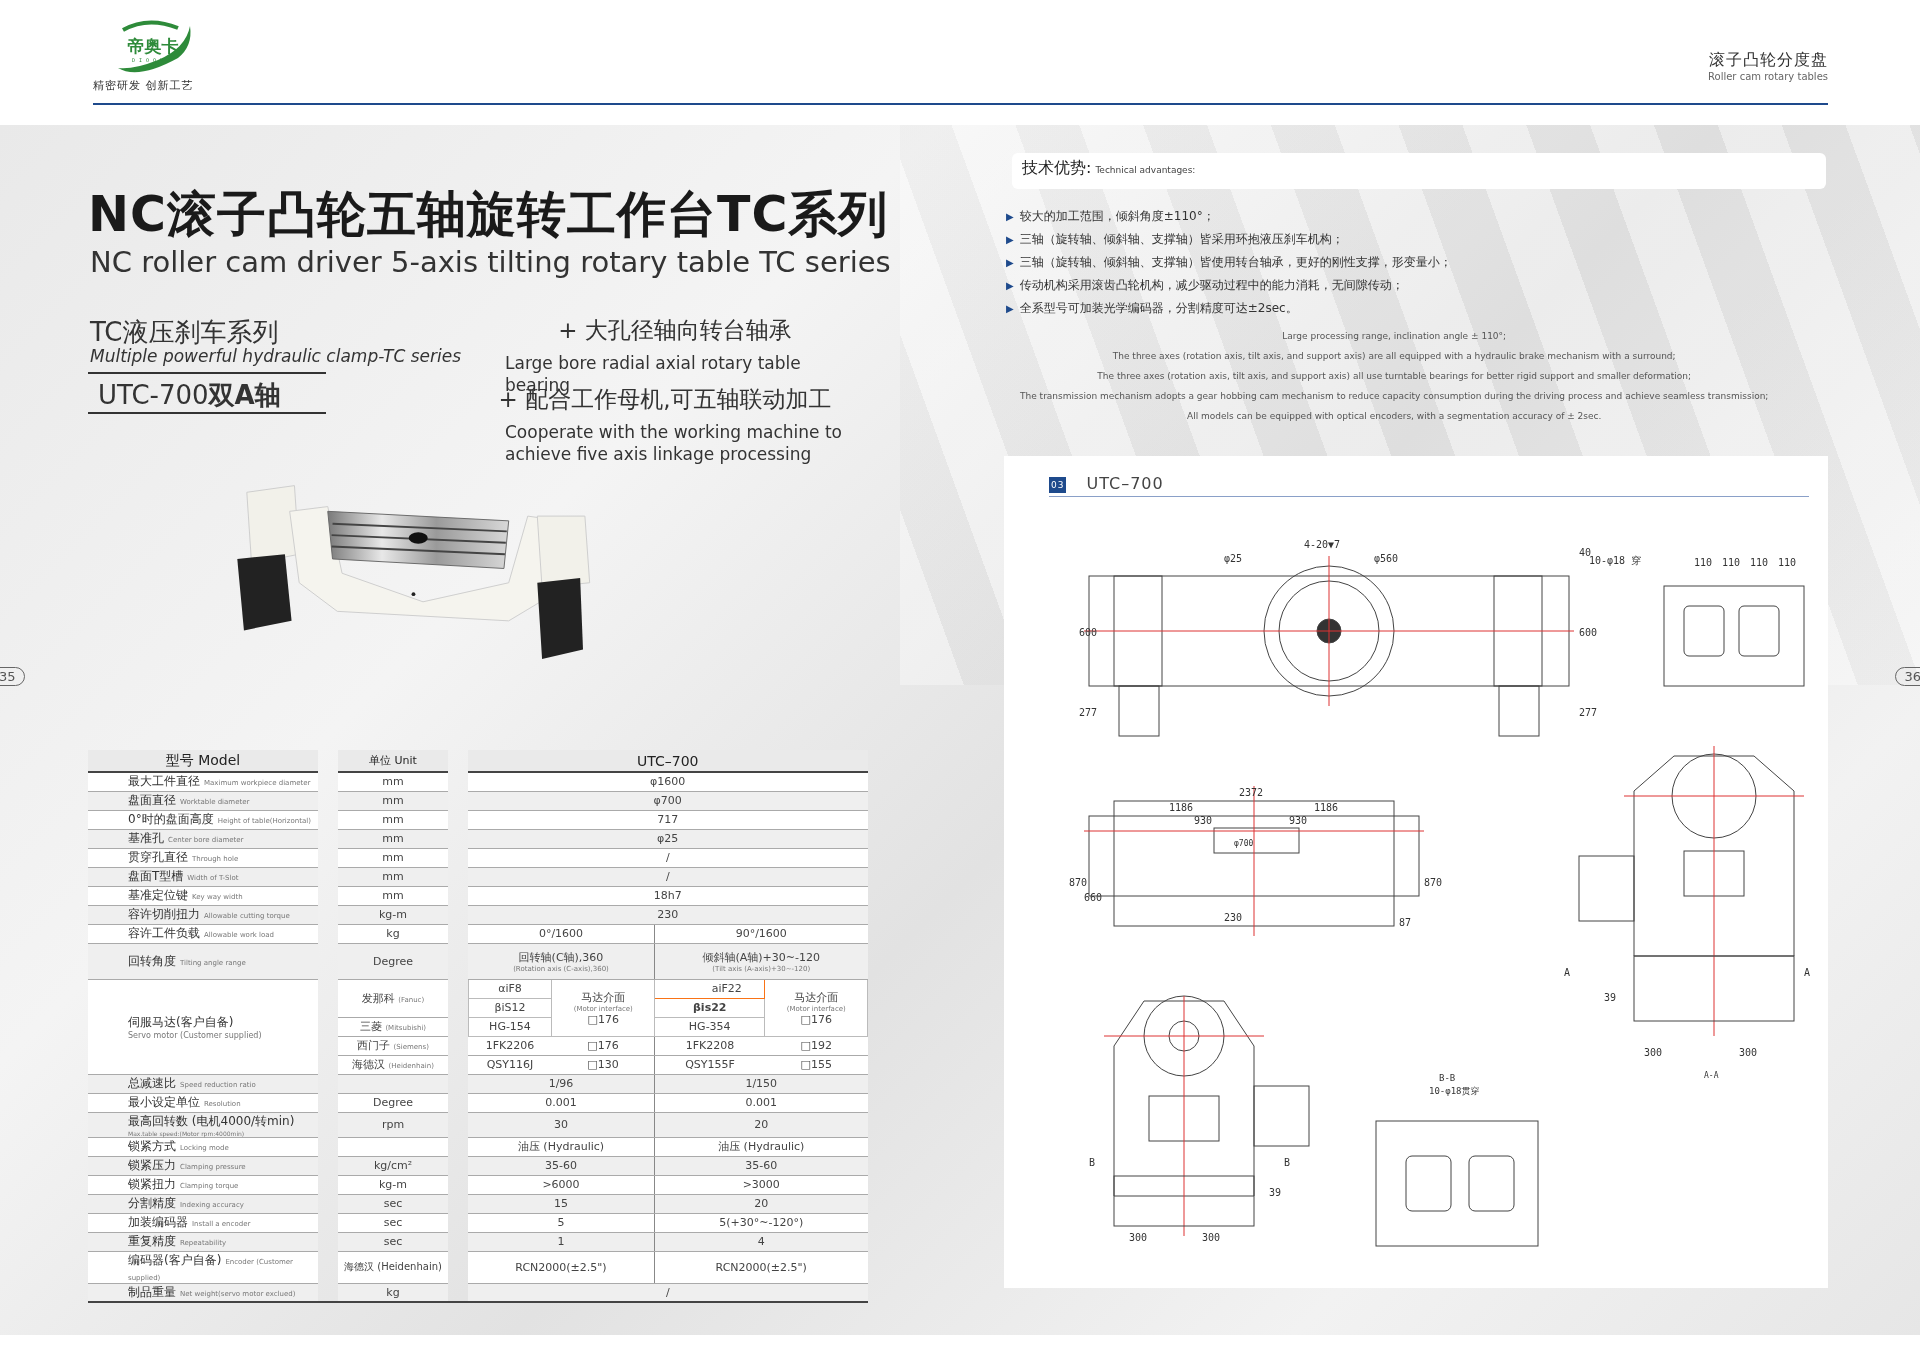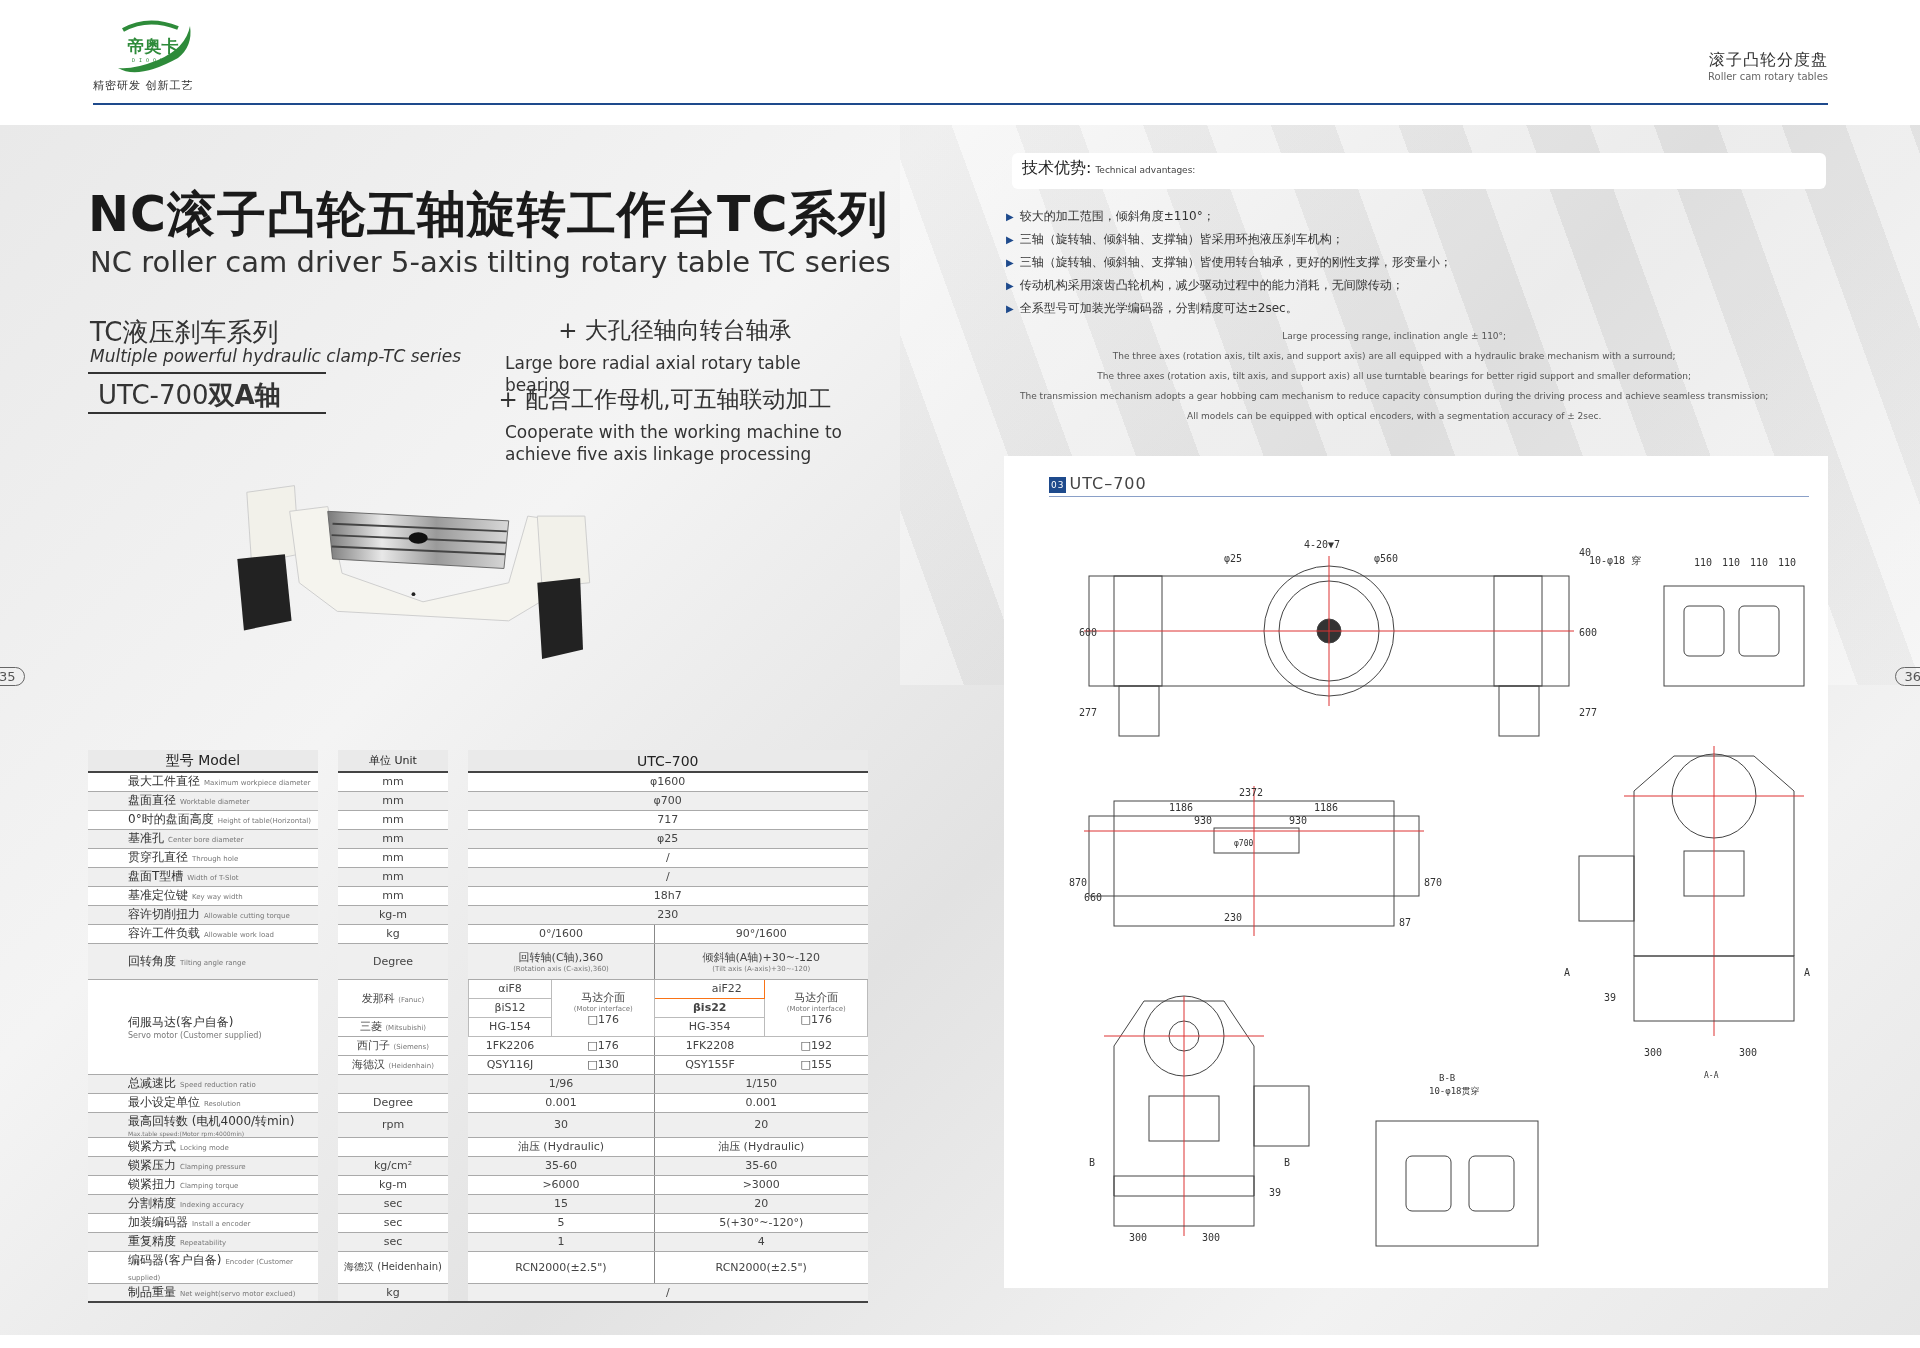--- a/index.html
+++ b/index.html
@@ -38,21 +38,21 @@
 .spec td.vsplit{border-right:1px solid #888;}
 .spec .mini{font-size:7px;color:#777;display:block;}
 .adv-box{position:absolute;left:1012px;top:153px;width:814px;height:36px;background:#fff;border-radius:6px;}
 .adv-title{position:absolute;left:1022px;top:158px;font-size:16px;color:#222;}
 .adv-title small{font-size:9px;color:#444;margin-left:4px;}
 .adv-list{position:absolute;left:1006px;top:205px;font-size:12px;color:#333;line-height:22px;}
 .adv-list .tri{color:#1e4a8c;font-size:10px;margin-right:6px;}
 .adv-en{position:absolute;left:1020px;top:326px;font-size:9px;color:#555;line-height:20px;text-align:center;}
 .drawing{position:absolute;left:1004px;top:456px;width:824px;height:832px;background:#fff;}
 .dw-title{position:absolute;left:45px;top:18px;font-size:16px;color:#444;letter-spacing:1px;}
-.dw-title .badge{display:inline-block;background:#1e4a8c;color:#fff;font-size:9px;padding:3px 2px;margin-right:3px;vertical-align:middle;}
+.dw-title .badge{display:inline-block;background:#1e4a8c;color:#fff;font-size:9px;padding:3px 2px;margin-right:20px;vertical-align:middle;}
 .dw-line{position:absolute;left:45px;top:40px;width:760px;height:1px;background:#8aa0c8;}
 svg text{font-family:"DejaVu Sans Mono","Liberation Mono",monospace;}
 </style>
 </head>
 <body>
 
 <div class="header">
   <svg class="logo" viewBox="0 0 90 62">
     <path d="M10 50 Q30 62 70 40 Q85 28 82 8 Q78 30 50 42 Q25 52 10 50Z" fill="#2e8b3a"></path>
     <path d="M15 12 Q40 -2 70 10" stroke="#2e8b3a" stroke-width="4" fill="none"></path>

